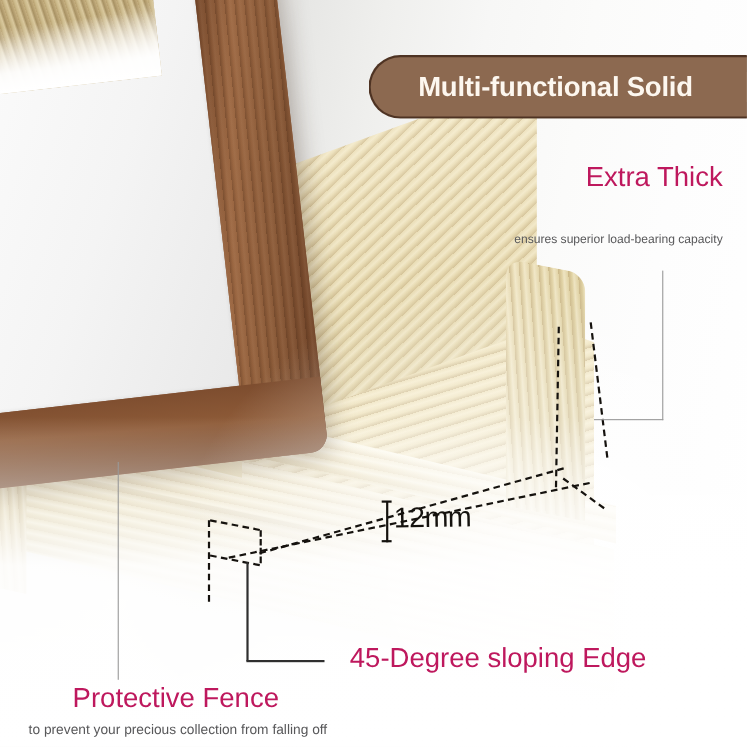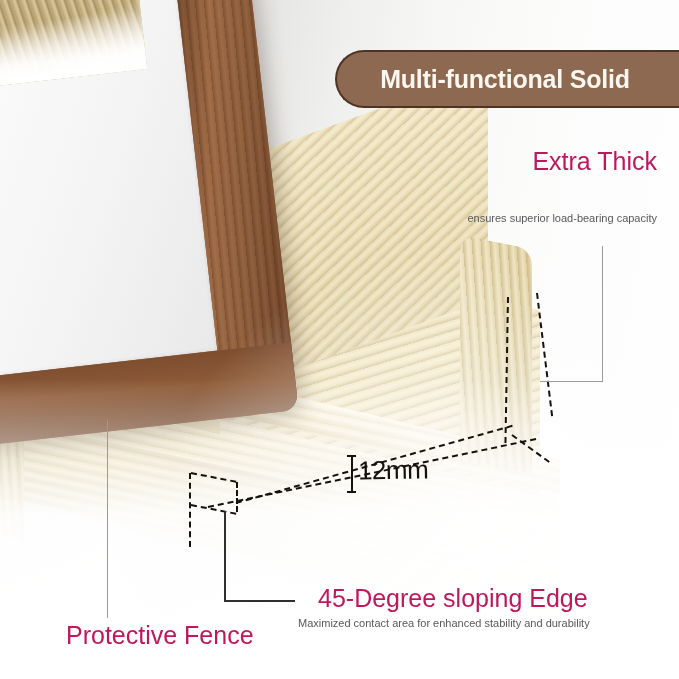--- a/index.html
+++ b/index.html
@@ -380,21 +380,21 @@
   <div class="callout-title" id="thick-title">
     <div>Extra Thick</div>
   </div>
   <div class="callout-sub" id="thick-sub">
     <div>ensures superior load-bearing capacity</div>
   </div>
 
   <div class="callout-title" id="fence-title">
     <div>Protective Fence</div>
   </div>
+  <div class="callout-sub" id="fence-sub">
+    <div>to prevent your precious collection from falling off</div>
+  </div>
 
   <div class="callout-title" id="slope-title">
     <div>45-Degree sloping Edge</div>
   </div>
-  <div class="callout-sub" id="slope-sub">
-    <div>Maximized contact area for enhanced stability and durability</div>
-  </div>
 
 </div>
 
 </body></html>

